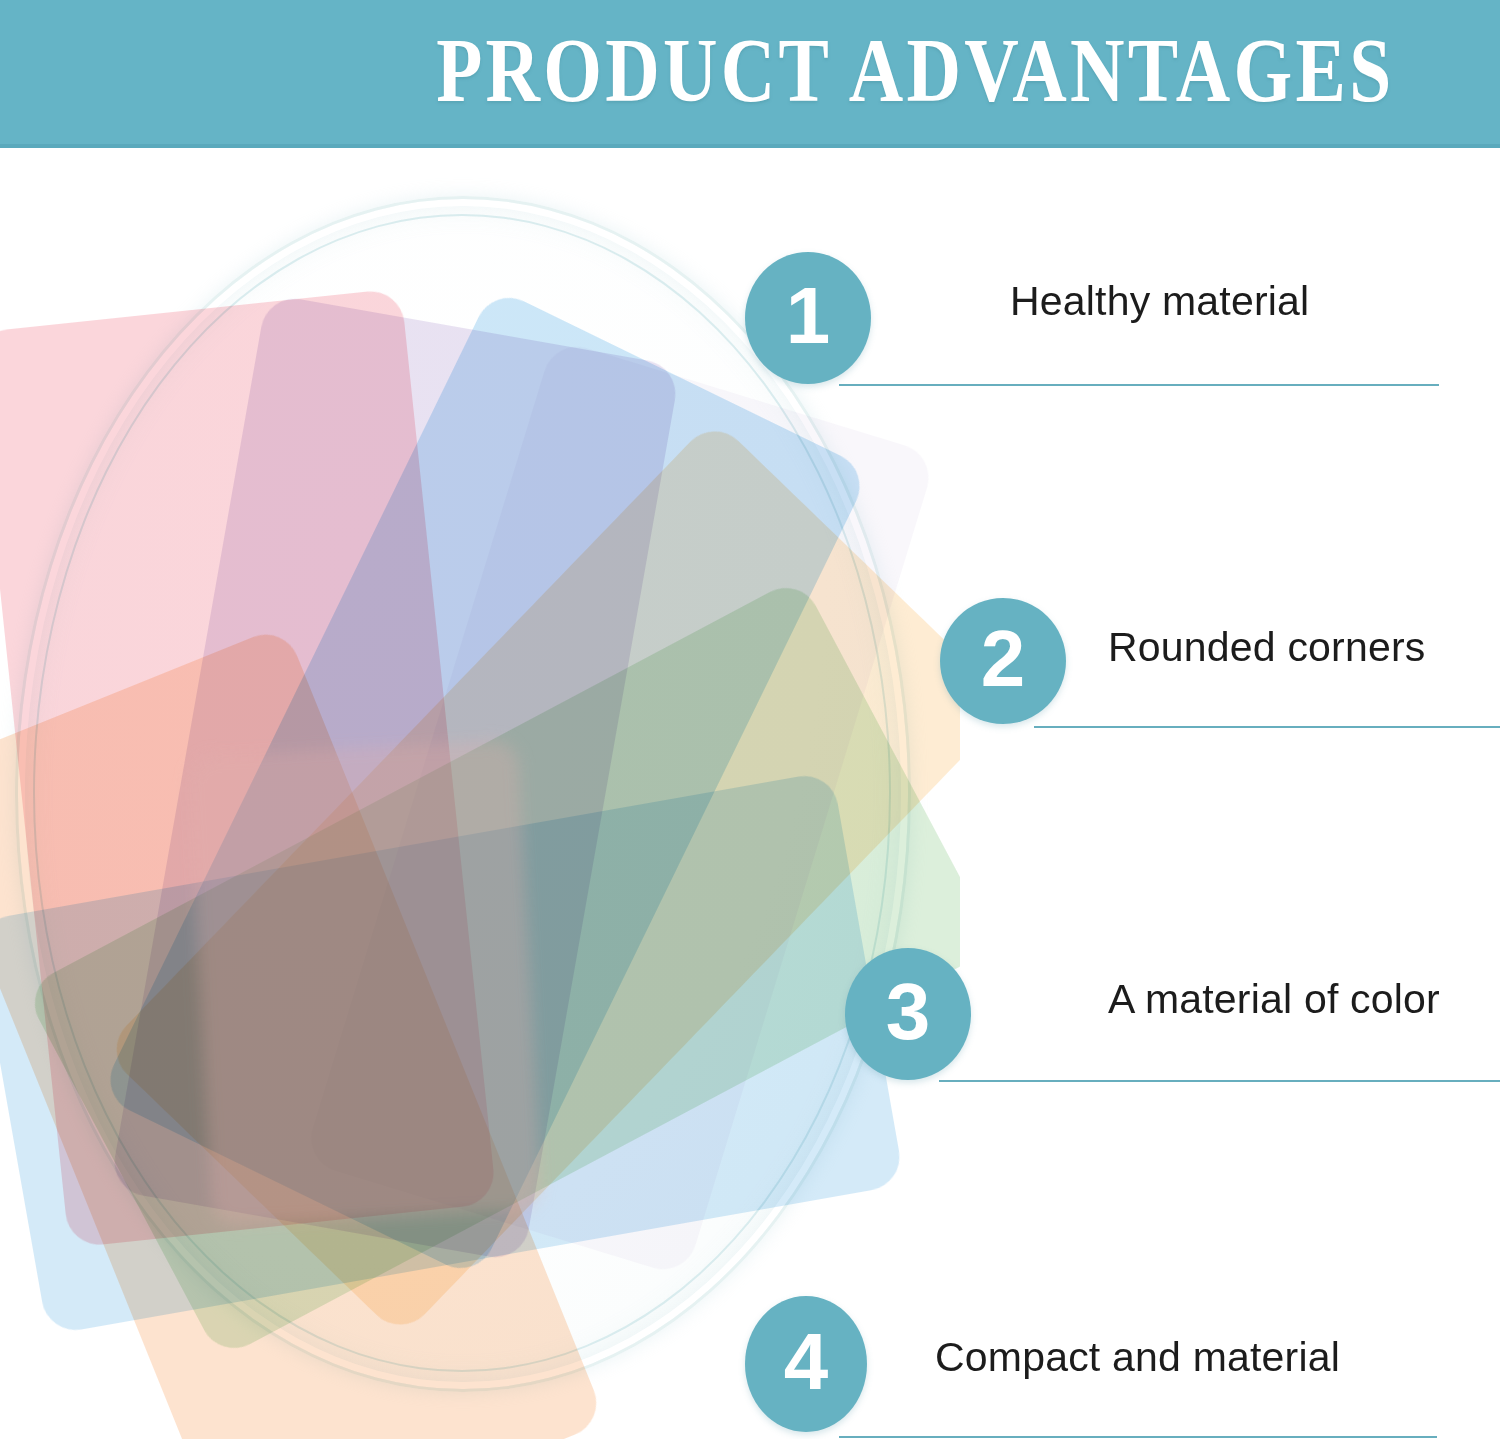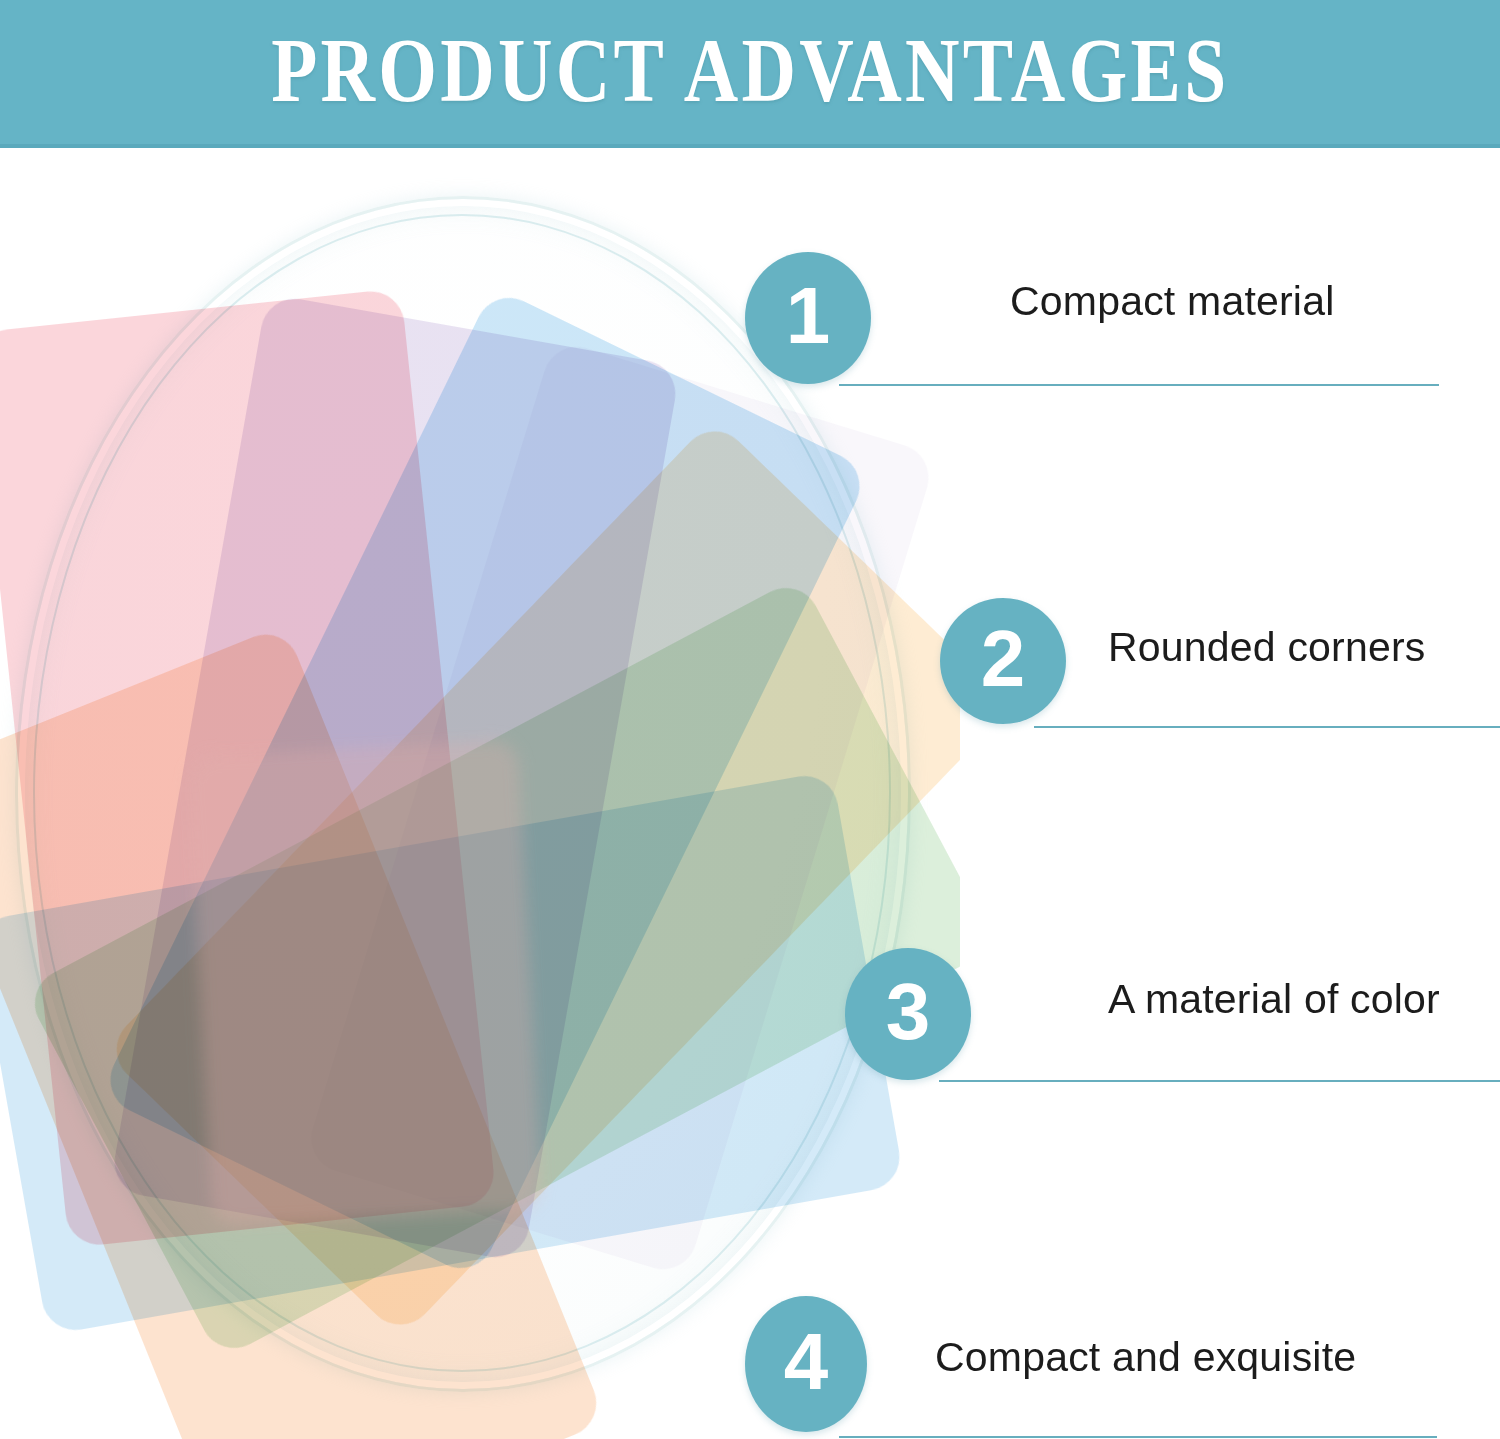--- a/index.html
+++ b/index.html
@@ -25,21 +25,21 @@
     position: absolute;
     left: 0;
     top: 0;
     width: 1500px;
     height: 148px;
     background: #65b4c6;
     border-bottom: 4px solid #5aa9bc;
     box-sizing: border-box;
     display: flex;
     align-items: center;
-    justify-content: center;
+    justify-content: flex-end;
   }
   .header-title {
     font-family: "Liberation Serif", serif;
     font-weight: 700;
     font-size: 92px;
     line-height: 1;
     letter-spacing: 4px;
     color: #ffffff;
     transform: scaleX(0.82);
     transform-origin: center;
@@ -255,21 +255,21 @@
       <div class="card-highlight"></div>
     </div>
   </div>
 
   <div class="advantages">
 
     <div class="adv-item" id="adv-1">
       <div class="adv-badge">
         <span>1</span>
       </div>
-      <div class="adv-label">Compact material</div>
+      <div class="adv-label">Healthy material</div>
       <div class="adv-rule"></div>
     </div>
 
     <div class="adv-item" id="adv-2">
       <div class="adv-badge">
         <span>2</span>
       </div>
       <div class="adv-label">Rounded corners</div>
       <div class="adv-rule"></div>
     </div>
@@ -279,18 +279,18 @@
         <span>3</span>
       </div>
       <div class="adv-label">A material of color</div>
       <div class="adv-rule"></div>
     </div>
 
     <div class="adv-item" id="adv-4">
       <div class="adv-badge">
         <span>4</span>
       </div>
-      <div class="adv-label">Compact and exquisite</div>
+      <div class="adv-label">Compact and material</div>
       <div class="adv-rule"></div>
     </div>
 
   </div>
 </div>
 
 </body></html>

